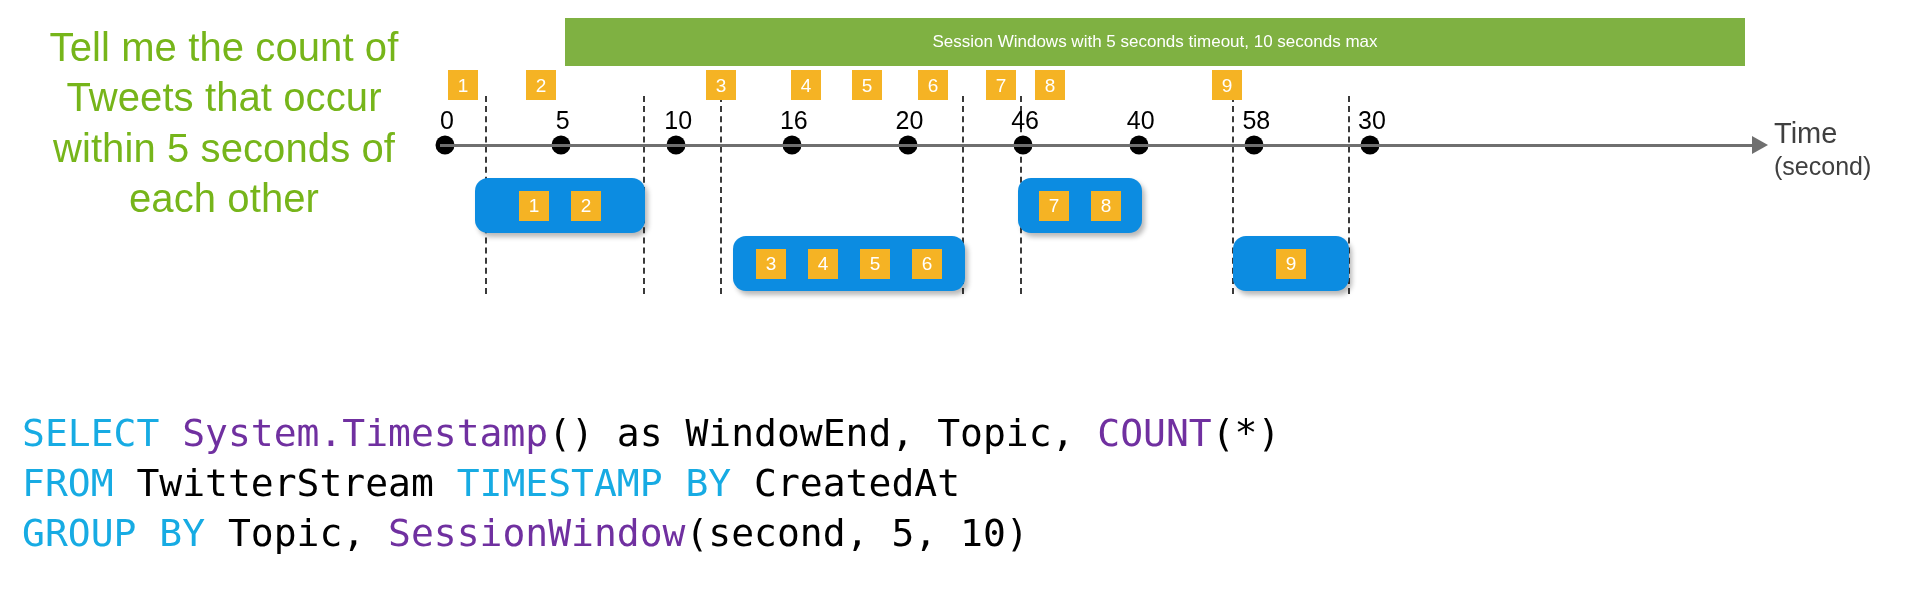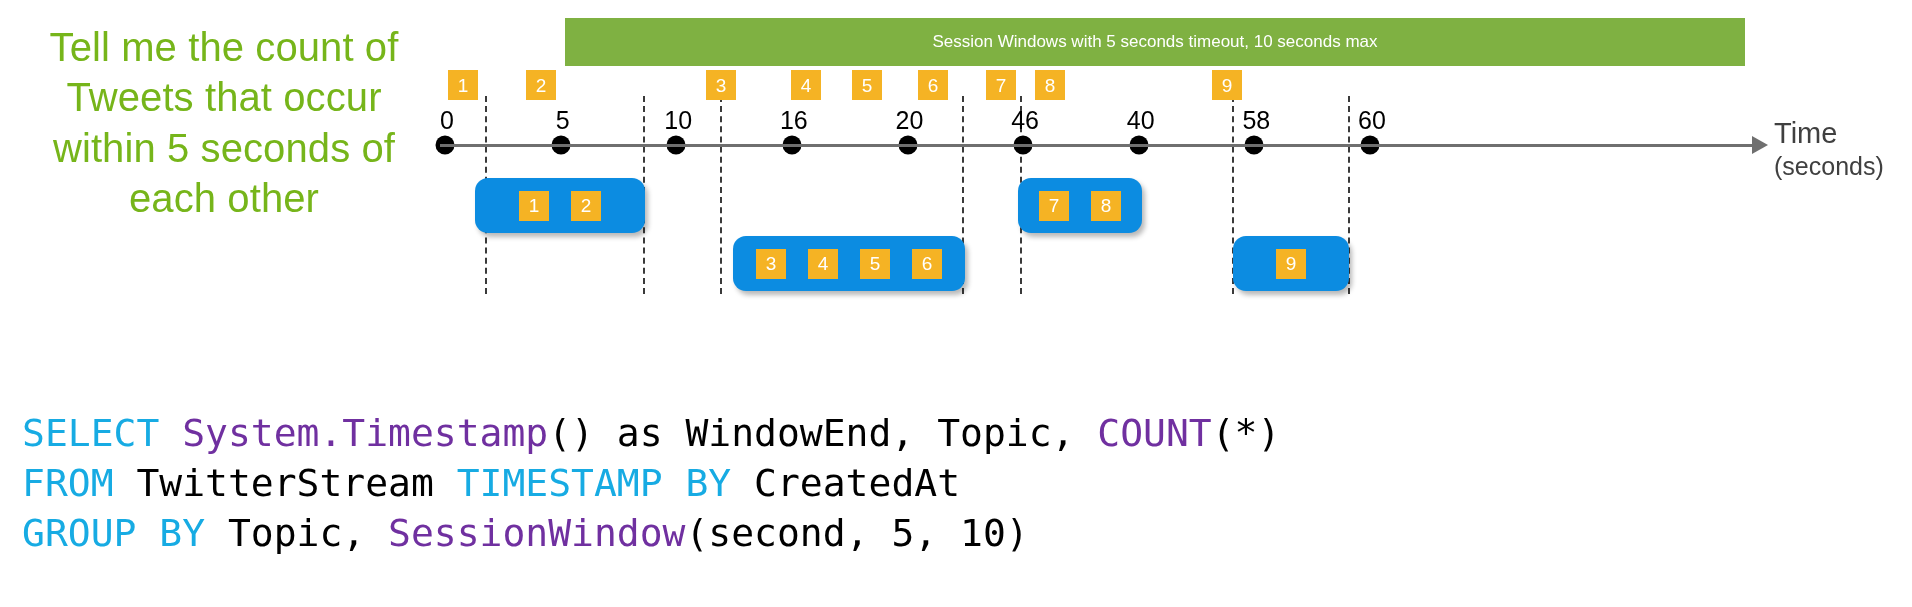--- a/index.html
+++ b/index.html
@@ -210,21 +210,21 @@
       <div class="tick-label" style="left: 793.875px;">16</div>
       <div class="tick-dot" style="left: 907.5px;"></div>
       <div class="tick-label" style="left: 909.5px;">20</div>
       <div class="tick-dot" style="left: 1023.12px;"></div>
       <div class="tick-label" style="left: 1025.12px;">46</div>
       <div class="tick-dot" style="left: 1138.75px;"></div>
       <div class="tick-label" style="left: 1140.75px;">40</div>
       <div class="tick-dot" style="left: 1254.38px;"></div>
       <div class="tick-label" style="left: 1256.38px;">58</div>
       <div class="tick-dot" style="left: 1370px;"></div>
-      <div class="tick-label" style="left: 1372px;">60</div>
+      <div class="tick-label" style="left: 1372px;">30</div>
     </div>
   <div id="event-layer">
       <div class="event-marker" style="left: 463px; top: 70px; background: rgb(245, 179, 36);">1</div>
       <div class="event-marker" style="left: 541px; top: 70px; background: rgb(245, 179, 36);">2</div>
       <div class="event-marker" style="left: 721px; top: 70px; background: rgb(245, 179, 36);">3</div>
       <div class="event-marker" style="left: 806px; top: 70px; background: rgb(245, 179, 36);">4</div>
       <div class="event-marker" style="left: 867px; top: 70px; background: rgb(245, 179, 36);">5</div>
       <div class="event-marker" style="left: 933px; top: 70px; background: rgb(245, 179, 36);">6</div>
       <div class="event-marker" style="left: 1001px; top: 70px; background: rgb(245, 179, 36);">7</div>
       <div class="event-marker" style="left: 1050px; top: 70px; background: rgb(245, 179, 36);">8</div>
@@ -246,16 +246,16 @@
         <div class="win-marker" style="background: rgb(245, 179, 36);">8</div>
       </div>
       <div class="session-window" style="left: 1233px; top: 236px; width: 116px; height: 55px; background: rgb(12, 140, 225);">
         <div class="win-marker" style="background: rgb(245, 179, 36);">9</div>
       </div>
     </div>
 
   <div id="axis-line"></div>
   <div id="axis-arrow"></div>
   <div id="axis-name">Time</div>
-  <div id="axis-unit">(seconds)</div>
+  <div id="axis-unit">(second)</div>
 </div>
 
 <div id="sql-block"><span class="sql-line"><span class="kw">SELECT </span><span class="fn">System.Timestamp</span><span class="plain">() as WindowEnd, Topic, </span><span class="fn">COUNT</span><span class="plain">(*)</span></span><span class="sql-line"><span class="kw">FROM </span><span class="plain">TwitterStream </span><span class="kw">TIMESTAMP BY </span><span class="plain">CreatedAt</span></span><span class="sql-line"><span class="kw">GROUP BY </span><span class="plain">Topic, </span><span class="fn">SessionWindow</span><span class="plain">(second, 5, 10)</span></span></div>
 
 </body></html>

